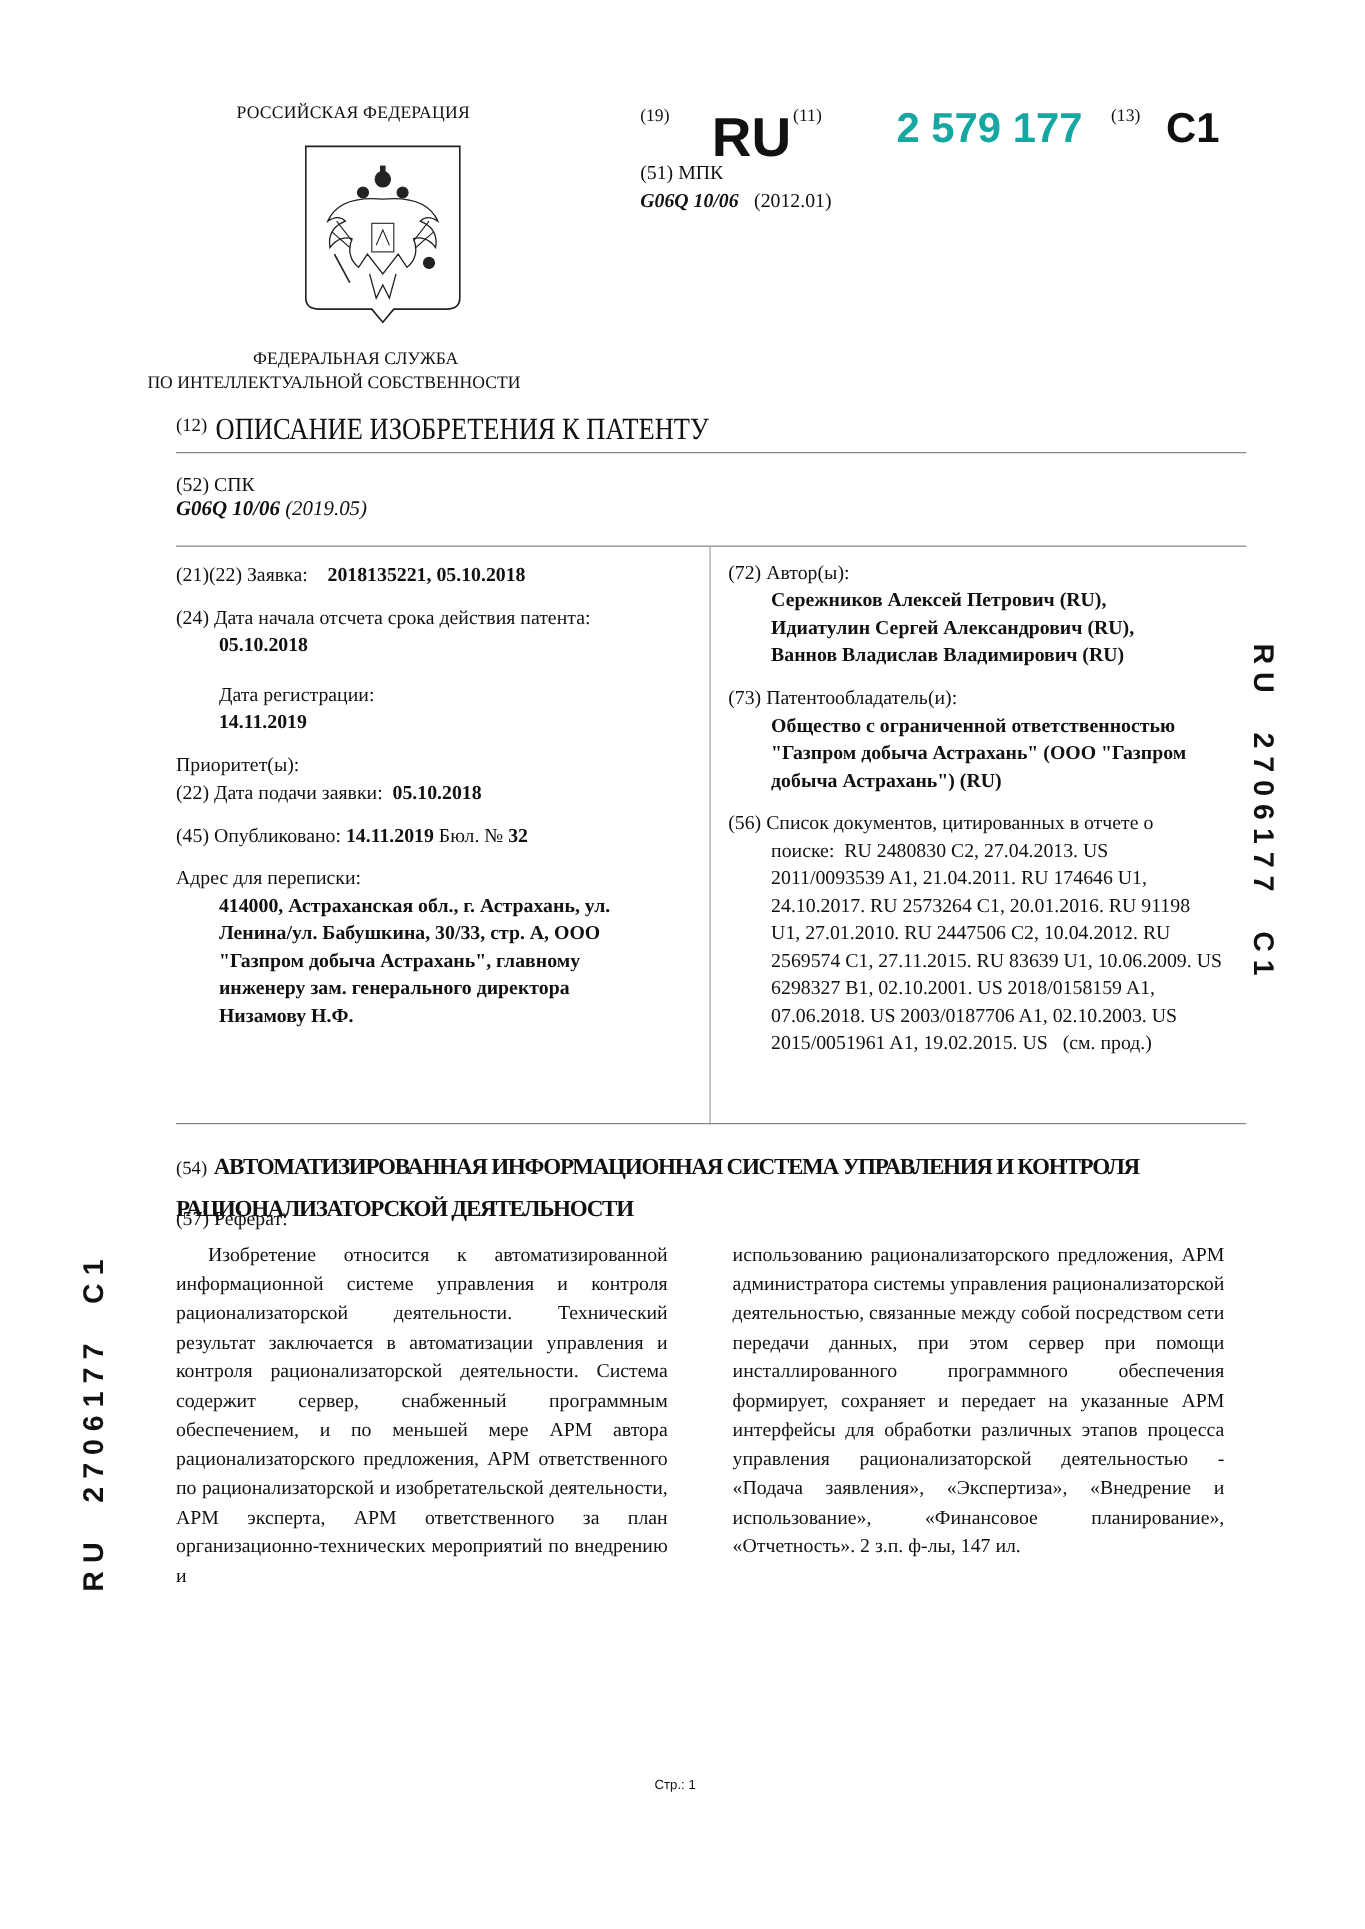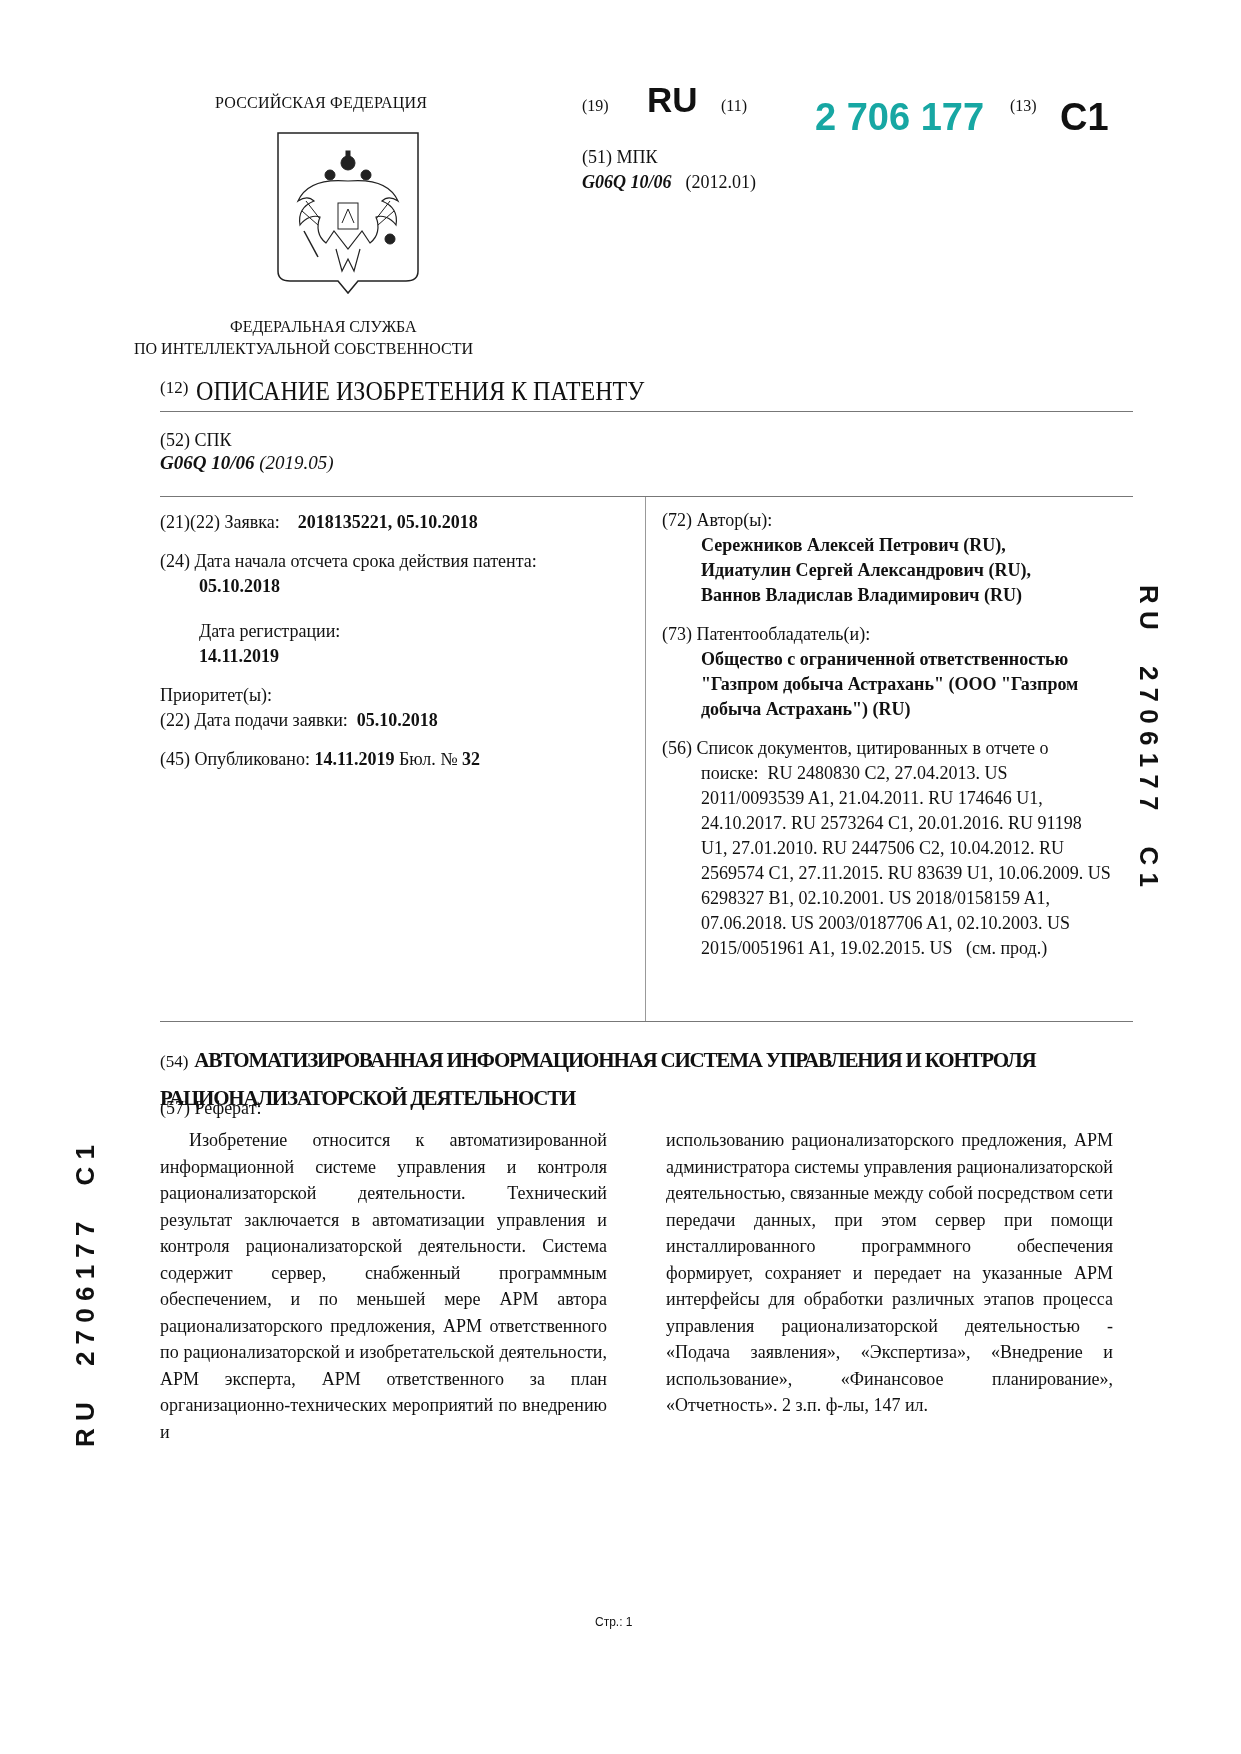--- a/index.html
+++ b/index.html
@@ -10,21 +10,21 @@
 
   
   #country { left: 215px; top: 94px; font-size: 16px; letter-spacing: 0.2px; }
   #emblem { left: 276px; top: 131px; width: 144px; height: 170px; }
   #agency1 { left: 230px; top: 318px; font-size: 16px; }
   #agency2 { left: 134px; top: 340px; font-size: 16px; }
 
   
   .code { font-size: 16px; }
   #c19 { left: 582px; top: 97px; }
-  #ru { left: 647px; top: 80px; font-size: 35px; font-weight: bold; }
+  #ru { left: 647px; top: 96px; font-size: 50px; font-weight: bold; }
   #c11 { left: 721px; top: 97px; }
   #patno { left: 815px; top: 96px; font-size: 38px; font-weight: bold; color: #17a7a3; }
   #c13 { left: 1010px; top: 97px; }
   #kind { left: 1060px; top: 96px; font-size: 38px; font-weight: bold; }
   #mpk-label { left: 582px; top: 147px; font-size: 18px; }
   #mpk-code { left: 582px; top: 172px; font-size: 18px; }
   #mpk-code i { font-weight: bold; margin-right: 14px; }
 
   
   #doc-title { left: 160px; top: 375px; font-size: 28px; white-space: nowrap; }
@@ -86,21 +86,21 @@
     <line x1="28" y1="100" x2="42" y2="126" stroke-width="1.5"></line>
   </g>
 </svg>
 
 <div id="agency1" class="abs">ФЕДЕРАЛЬНАЯ СЛУЖБА</div>
 <div id="agency2" class="abs">ПО ИНТЕЛЛЕКТУАЛЬНОЙ СОБСТВЕННОСТИ</div>
 
 <div id="c19" class="abs code">(19)</div>
 <div id="ru" class="abs sans">RU</div>
 <div id="c11" class="abs code">(11)</div>
-<div id="patno" class="abs sans">2 706 177</div>
+<div id="patno" class="abs sans">2 579 177</div>
 <div id="c13" class="abs code">(13)</div>
 <div id="kind" class="abs sans">C1</div>
 
 <div id="mpk-label" class="abs">(51)  МПК</div>
 <div id="mpk-code" class="abs">
   <i>G06Q 10/06</i><span>(2012.01)</span>
 </div>
 
 <div id="doc-title" class="abs">
   <span class="num">(12)</span><span class="t">ОПИСАНИЕ ИЗОБРЕТЕНИЯ К ПАТЕНТУ</span>
@@ -129,20 +129,24 @@
   </div>
   <div class="blk">
     <div>Приоритет(ы):</div>
     <div><span>(22) Дата подачи заявки:</span>&nbsp; <b>05.10.2018</b></div>
   </div>
   <div class="blk">
     <span>(45) Опубликовано:</span>
     <b>14.11.2019</b>
     <span>Бюл. №</span>
     <b>32</b>
+  </div>
+  <div class="blk">
+    <div>Адрес для переписки:</div>
+    <div class="indent" style="padding-right:70px;"><b>414000, Астраханская обл., г. Астрахань, ул. Ленина/ул. Бабушкина, 30/33, стр. А, ООО "Газпром добыча Астрахань", главному инженеру зам. генерального директора Низамову Н.Ф.</b></div>
   </div>
 </div>
 
 <div id="right-biblio" class="abs field">
   <div class="blk">
     <div>(72) Автор(ы):</div>
     <div class="indent">
       <div><b>Сережников Алексей Петрович (RU),</b></div>
       <div><b>Идиатулин Сергей Александрович (RU),</b></div>
       <div><b>Ваннов Владислав Владимирович (RU)</b></div>

